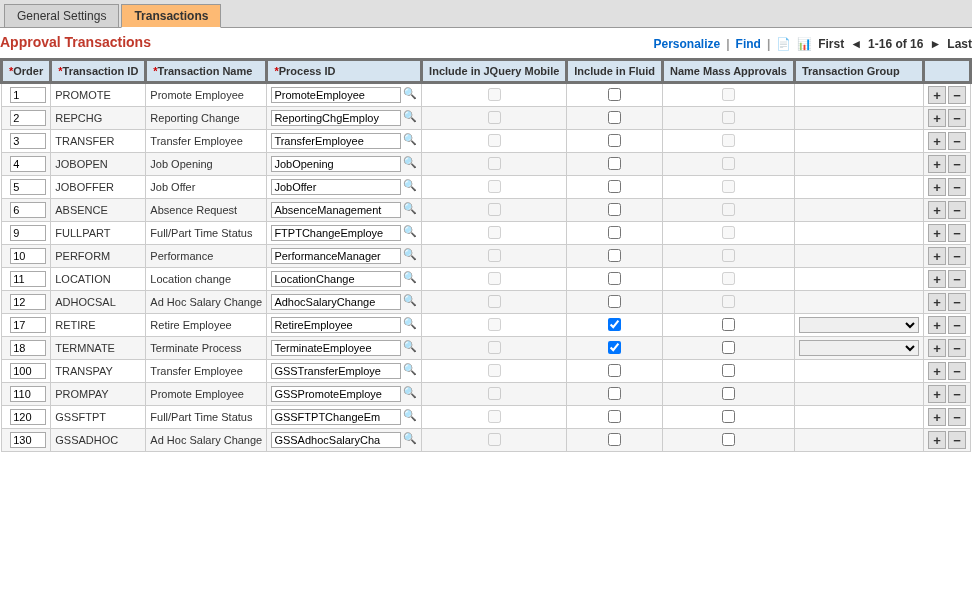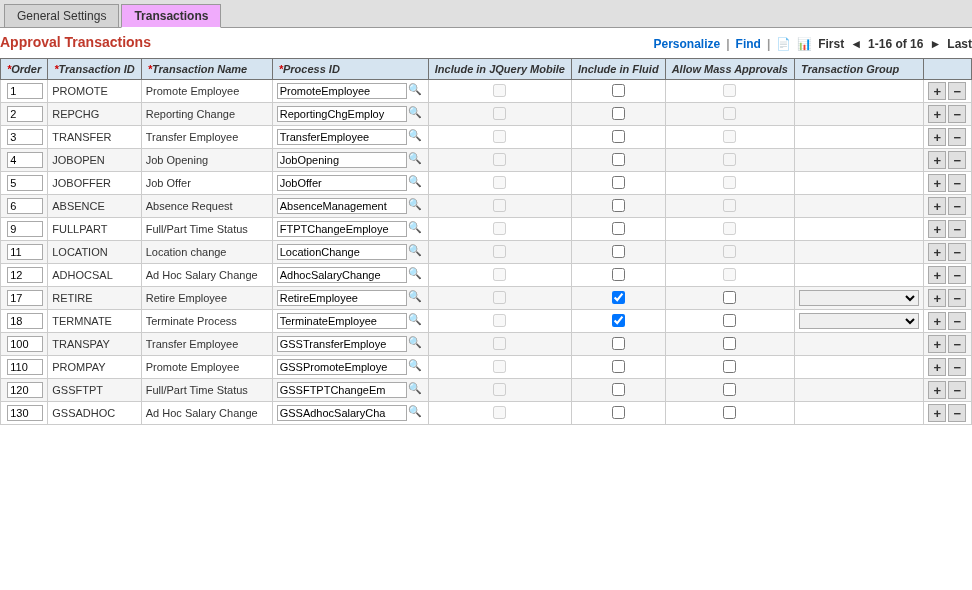--- a/index.html
+++ b/index.html
@@ -1,38 +1,38 @@
 <!DOCTYPE html>
 <html><head>
   <meta charset="utf-8">
   <style>
     * { box-sizing: border-box; margin: 0; padding: 0; }
     body { font-family: Arial, sans-serif; font-size: 12px; background: #fff; }
 
     .top-tabs { display: flex; border-bottom: 1px solid #999; background: #e0e0e0; padding: 4px 4px 0 4px; }
     .top-tab { padding: 4px 12px; border: 1px solid #999; border-bottom: none; background: #d4d4d4; cursor: pointer; margin-right: 2px; font-size: 12px; color: #333; }
-    .top-tab.active { background: #f0abfc; font-weight: bold; border-bottom: 1px solid #fff; margin-bottom: -1px; }
+    .top-tab.active { background: #fdba74; font-weight: bold; border-bottom: 1px solid #fff; margin-bottom: -1px; }
 
     .page-content { padding: 6px 0; }
 
     .section-title { color: #c0392b; font-weight: bold; font-size: 14px; margin-bottom: 4px; }
 
     .toolbar { display: flex; justify-content: space-between; align-items: center; margin-bottom: 4px; }
     .toolbar-right { display: flex; align-items: center; gap: 6px; font-size: 12px; color: #333; font-weight: bold; }
     .toolbar-right a { color: #0066cc; text-decoration: none; cursor: pointer; }
     .toolbar-right .separator { color: #999; }
 
     .sub-tabs { display: flex; align-items: center; border-bottom: 2px solid #336699; margin-bottom: 0; }
     .sub-tab { padding: 4px 12px; border: 1px solid #999; border-bottom: none; background: #e8e8e8; cursor: pointer; margin-right: 2px; font-size: 12px; color: #333; }
     .sub-tab.active { background: #fff; font-weight: bold; border-bottom: 2px solid #fff; margin-bottom: -2px; border-top: 2px solid #336699; }
     .sub-tab-icon { padding: 4px 8px; border: 1px solid #999; background: #e8e8e8; cursor: pointer; margin-left: 4px; }
 
     table { width: 100%; border-collapse: collapse; margin-top: 0; }
     thead tr { background: #d6e4f0; }
-    th { border: 1px solid #737373; padding: 4px 6px; text-align: left; font-size: 11px; font-weight: bold; color: #333; white-space: nowrap; font-style: italic; }
+    th { border: 3px solid #737373; padding: 4px 6px; text-align: left; font-size: 11px; font-weight: bold; color: #333; white-space: nowrap; }
     th .required { color: #c00; }
     td { border: 1px solid #ccc; padding: 2px 4px; font-size: 11px; color: #333; white-space: nowrap; }
     tr:nth-child(even) td { background: #f5f5f5; }
     tr:nth-child(odd) td { background: #fff; }
 
     .col-order { width: 40px; text-align: right; }
     .col-txid { width: 90px; }
     .col-txname { width: 160px; }
     .col-procid { width: 160px; }
     .col-jquery { width: 70px; text-align: center; }
@@ -92,21 +92,21 @@
 
   <table>
     <thead>
       <tr>
         <th class="col-order col-header-multi"><span class="required">*</span>Order</th>
         <th class="col-txid"><span class="required">*</span>Transaction ID</th>
         <th class="col-txname"><span class="required">*</span>Transaction Name</th>
         <th class="col-procid"><span class="required">*</span>Process ID</th>
         <th class="col-jquery col-header-multi">Include in JQuery Mobile</th>
         <th class="col-fluid col-header-multi">Include in Fluid</th>
-        <th class="col-mass col-header-multi">Allow Mass Approvals</th>
+        <th class="col-mass col-header-multi">Name Mass Approvals</th>
         <th class="col-group">Transaction Group</th>
         <th class="col-actions"></th>
       </tr>
     </thead>
     <tbody id="table-body">
     <tr>
           <td class="right"><input type="text" value="1" style=""></td>
           <td>PROMOTE</td>
           <td>Promote Employee</td>
           <td>
@@ -246,20 +246,41 @@
           <td class="center"><input type="checkbox" disabled="" style=""></td>
           <td></td>
           <td class="center">
             <div class="add-remove">
               <button class="btn-add">+</button>
               <button class="btn-remove">−</button>
             </div>
           </td>
         </tr>
         <tr>
+          <td class="right"><input type="text" value="10" style=""></td>
+          <td>PERFORM</td>
+          <td>Performance</td>
+          <td>
+            <div class="proc-wrap">
+              <input type="text" class="medium" value="PerformanceManager" style="">
+              <span class="search-icon" style="font-size: 11px;">🔍</span>
+            </div>
+          </td>
+          <td class="center"><input type="checkbox" disabled="" style=""></td>
+          <td class="center"><input type="checkbox" style=""></td>
+          <td class="center"><input type="checkbox" disabled="" style=""></td>
+          <td></td>
+          <td class="center">
+            <div class="add-remove">
+              <button class="btn-add">+</button>
+              <button class="btn-remove">−</button>
+            </div>
+          </td>
+        </tr>
+        <tr>
           <td class="right"><input type="text" value="11" style=""></td>
           <td>LOCATION</td>
           <td>Location change</td>
           <td>
             <div class="proc-wrap">
               <input type="text" class="medium" value="LocationChange" style="">
               <span class="search-icon" style="font-size: 11px;">🔍</span>
             </div>
           </td>
           <td class="center"><input type="checkbox" disabled="" style=""></td>

